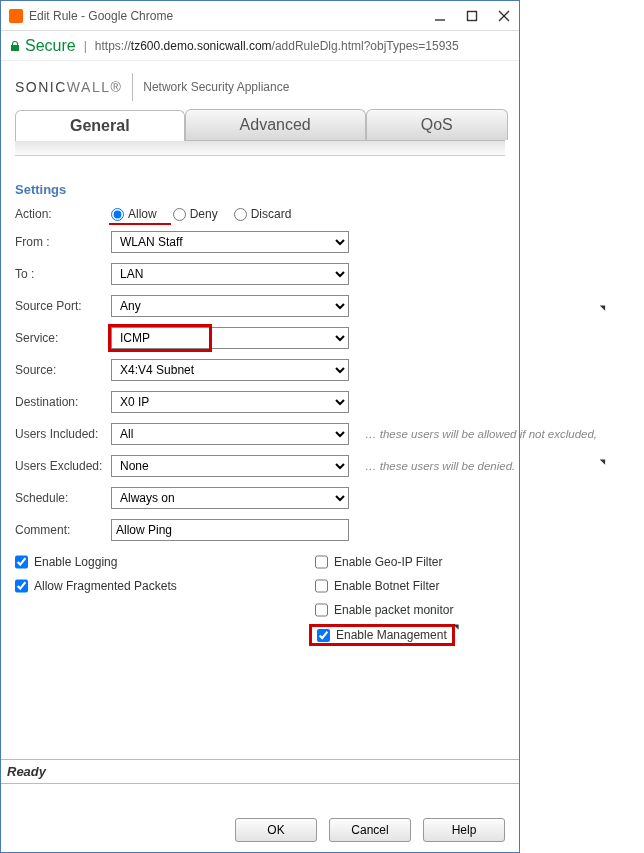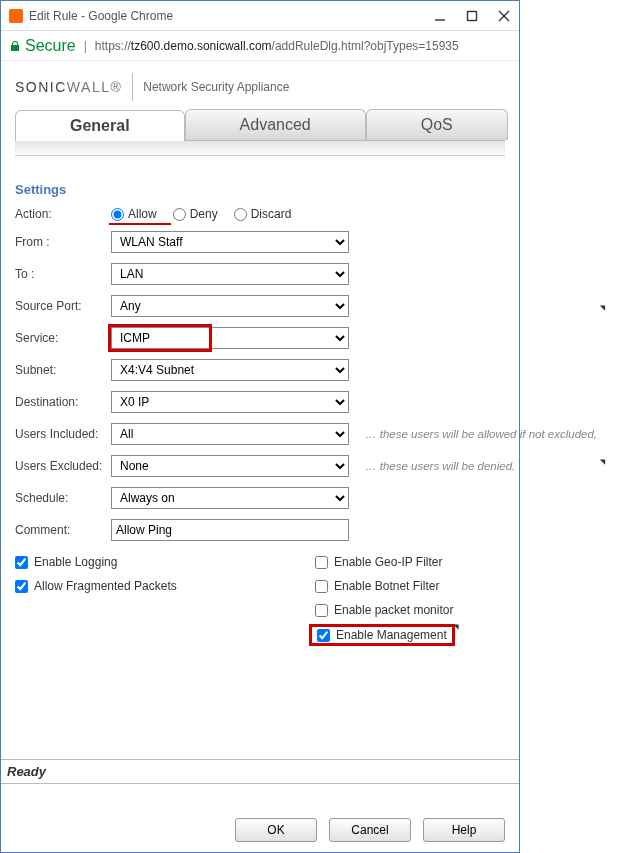--- a/index.html
+++ b/index.html
@@ -133,21 +133,21 @@
   pointer-events: none;
   z-index: 5;
 }
 .checks {
   margin-top: 14px;
   display: grid;
   grid-template-columns: 300px 250px;
   row-gap: 10px;
   font-size: 12px;
 }
-.check-item { display:flex; align-items:center; gap:6px; position:relative; }
+.check-item { display:flex; gap:6px; position:relative; }
 .mgmt-wrap { position:relative; display:inline-flex; align-items:center; gap:6px; padding:1px 2px; }
 .mgmt-hl { position:absolute; inset:-3px -6px -3px -6px; border:3px solid #c00; pointer-events:none; }
 .corner-up { position:absolute; top:-4px; right:-10px; font-size:7px; color:#333; }
 .footer {
   border-top: 1px solid #bbb;
   border-bottom: 1px solid #bbb;
   padding: 4px 6px;
   font-weight: bold;
   font-size: 13px;
   color: #333;
@@ -260,21 +260,21 @@
         <select><option>Any</option></select>
         <span class="note corner-marker" style="margin:0;"></span>
 
         <label class="fld">Service:</label>
         <div style="position:relative;">
           <select><option>ICMP</option></select>
           <span class="svc-highlight" style="left:-3px; top:-3px; width:104px; height:28px;"></span>
         </div>
         <span></span>
 
-        <label class="fld">Subnet:</label>
+        <label class="fld">Source:</label>
         <select><option>X4:V4 Subnet</option></select>
         <span></span>
 
         <label class="fld">Destination:</label>
         <select><option>X0 IP</option></select>
         <span></span>
 
         <label class="fld" style="line-height:1.2;">Users Included:</label>
         <select><option>All</option></select>
         <span class="note">… these users will be allowed if not excluded,</span>

